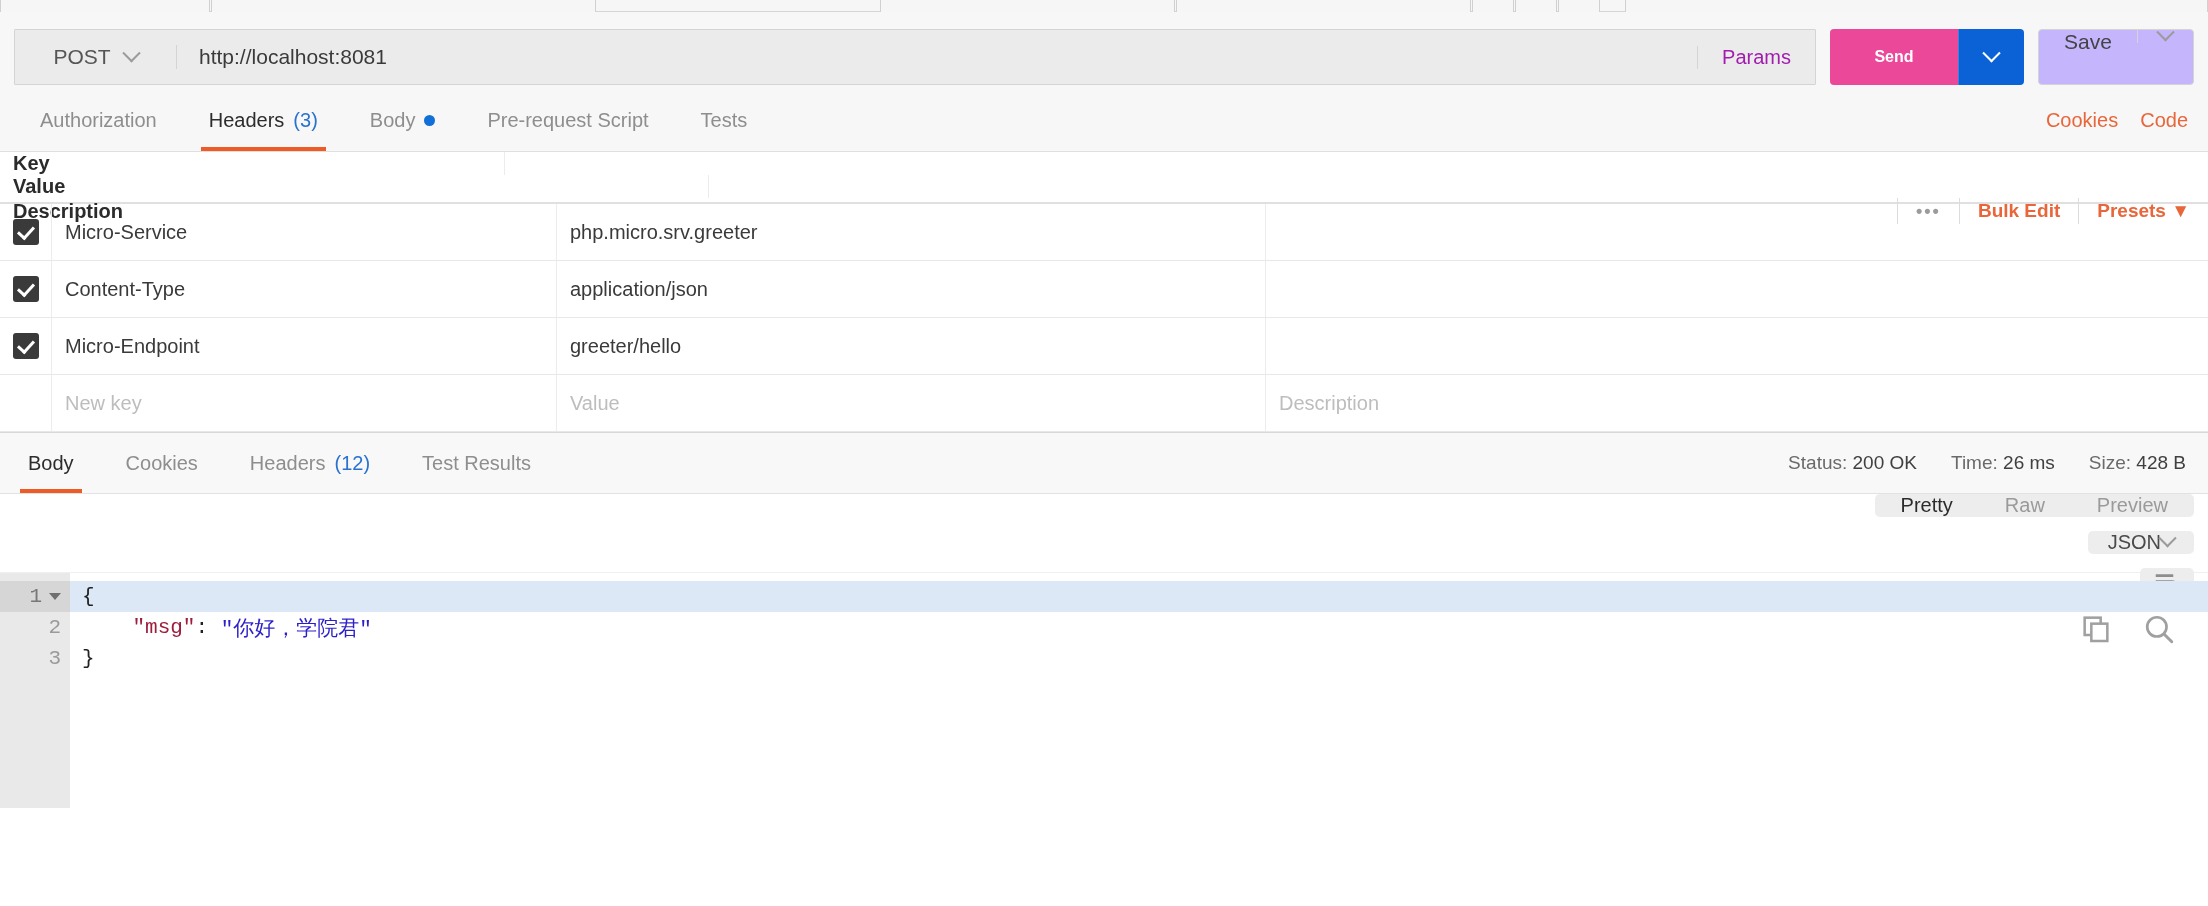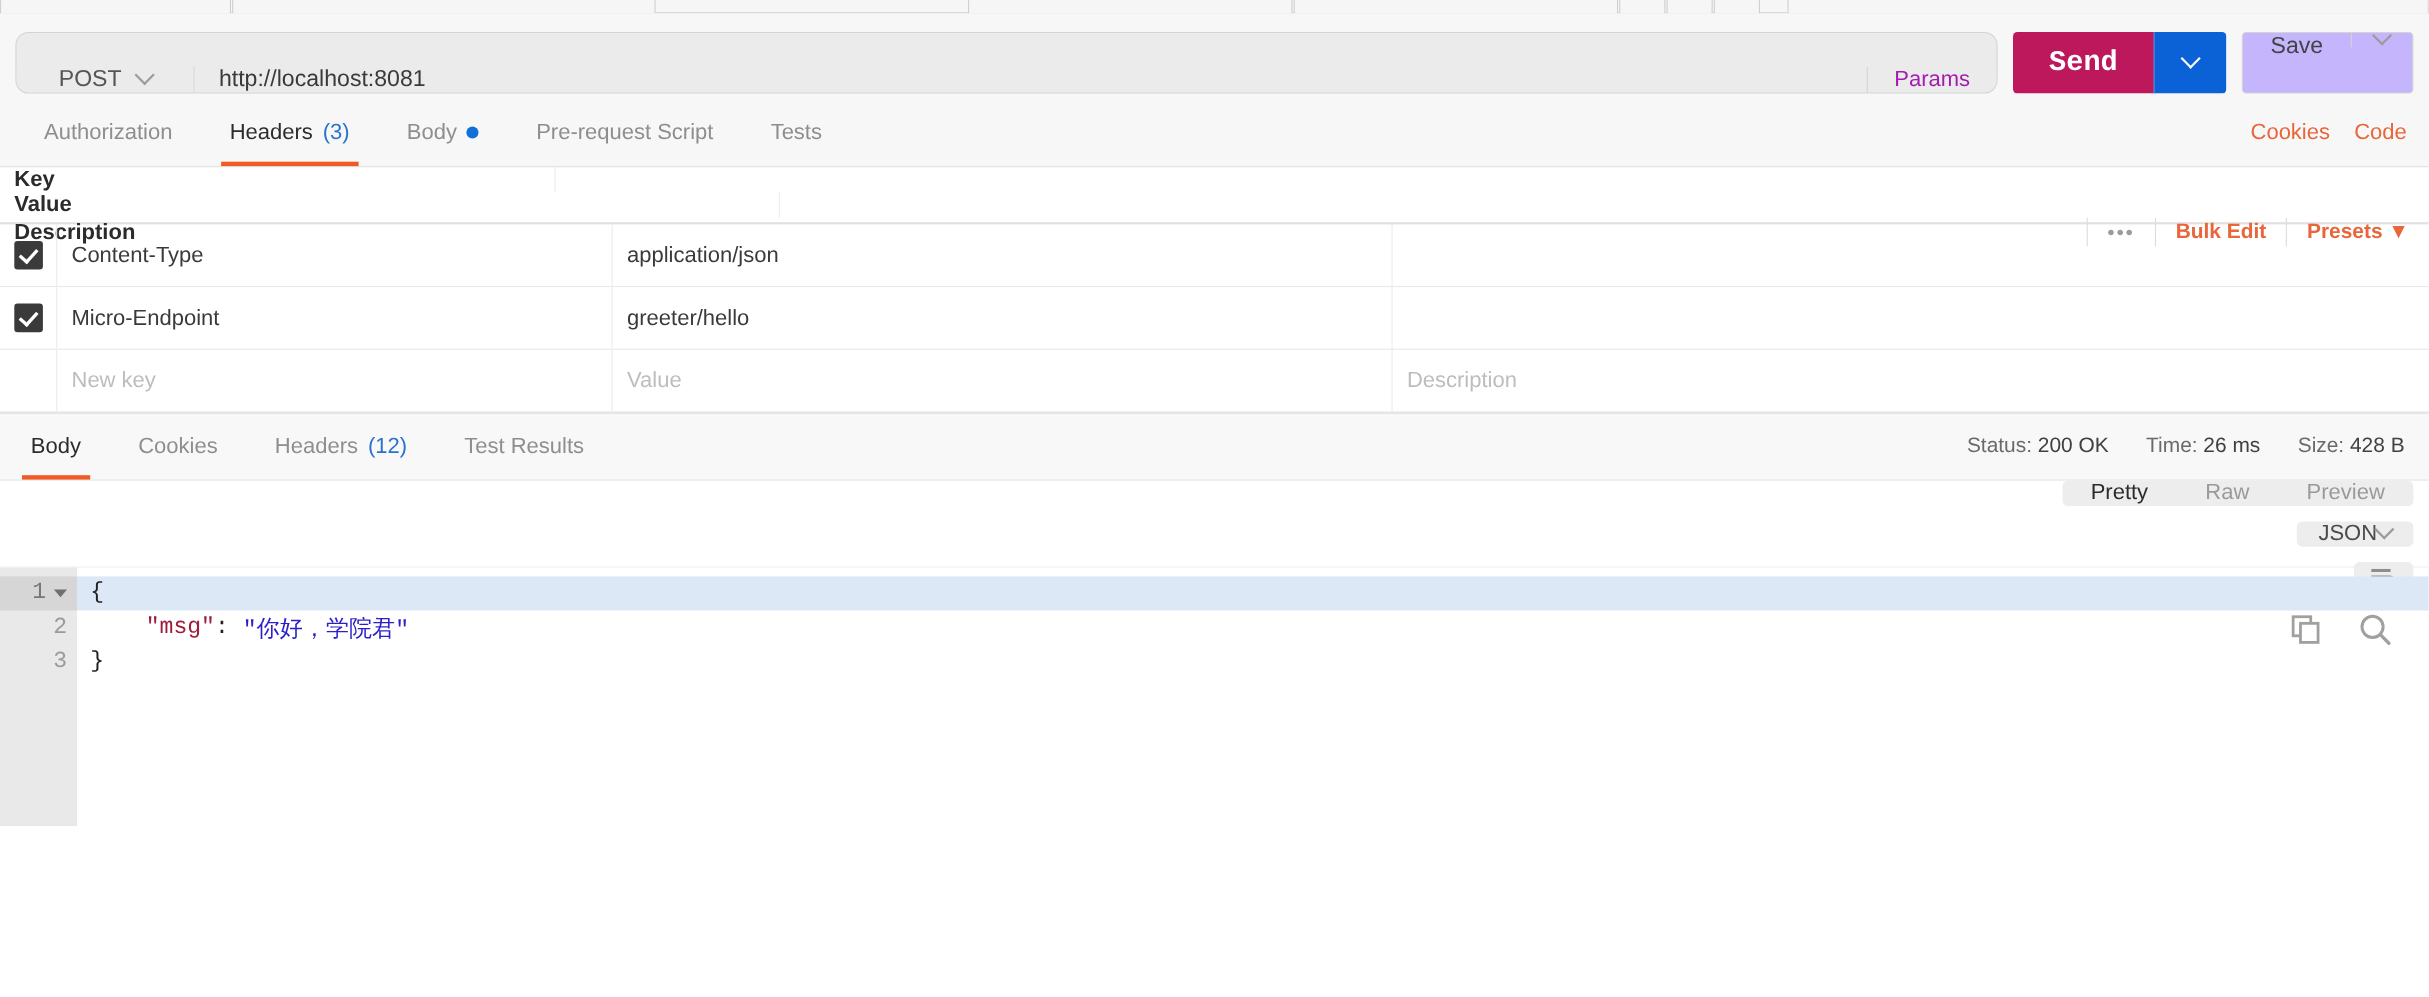--- a/index.html
+++ b/index.html
@@ -31,24 +31,24 @@
   .urlbar {
     height: 66px;
     background: #f7f7f7;
     display: flex;
     align-items: center;
     padding: 0 14px;
   }
   .url-group {
     flex: 1;
     display: flex;
-    align-items: flex-end;
+    align-items: center;
     height: 56px;
     border: 1px solid #d4d4d4;
-    border-radius: 12px;
+    border-radius: 1px;
     background: #ebebeb;
     overflow: hidden;
   }
   .method-sel {
     width: 162px;
     display: flex; align-items: center; justify-content: center;
     gap: 14px;
     font-size: 21px;
     color: #555;
     border-right: 1px solid #d4d4d4;
@@ -83,27 +83,26 @@
   }
   .send-group {
     display: flex; align-items: stretch;
     height: 56px;
     margin-left: 14px;
     border-radius: 4px;
     overflow: hidden;
   }
   .send-btn {
     width: 128px;
-    background: #be185d;
+    background: #ec4899;
     color: #fff;
-    font-size: 26px;
+    font-size: 16px;
     font-weight: bold;
     display: flex; align-items: center; justify-content: center;
     cursor: pointer;
-    font-family: Liberation Mono, monospace;
   }
   .send-caret {
     width: 66px;
     background: #0b62d6;
     border-left: 1px solid #3d82e0;
     display: flex; align-items: center; justify-content: center;
     cursor: pointer;
   }
   .send-caret .chev { border-color: #ffffff; }
   .save-group {
@@ -433,20 +432,28 @@
     <div class="cell-desc">
       <span>Description</span>
       <div class="head-actions">
         <span class="dots">•••</span>
         <span class="ha-orange">Bulk Edit</span>
         <span class="ha-orange">Presets ▼</span>
       </div>
     </div>
   </div>
 
+  <div class="hdr-row">
+    <div class="cell-check">
+      <div class="cb"></div>
+    </div>
+    <div class="cell-key">Micro-Service</div>
+    <div class="cell-val">php.micro.srv.greeter</div>
+    <div class="cell-desc"></div>
+  </div>
 
   <div class="hdr-row">
     <div class="cell-check">
       <div class="cb"></div>
     </div>
     <div class="cell-key">Content-Type</div>
     <div class="cell-val">application/json</div>
     <div class="cell-desc"></div>
   </div>
 

